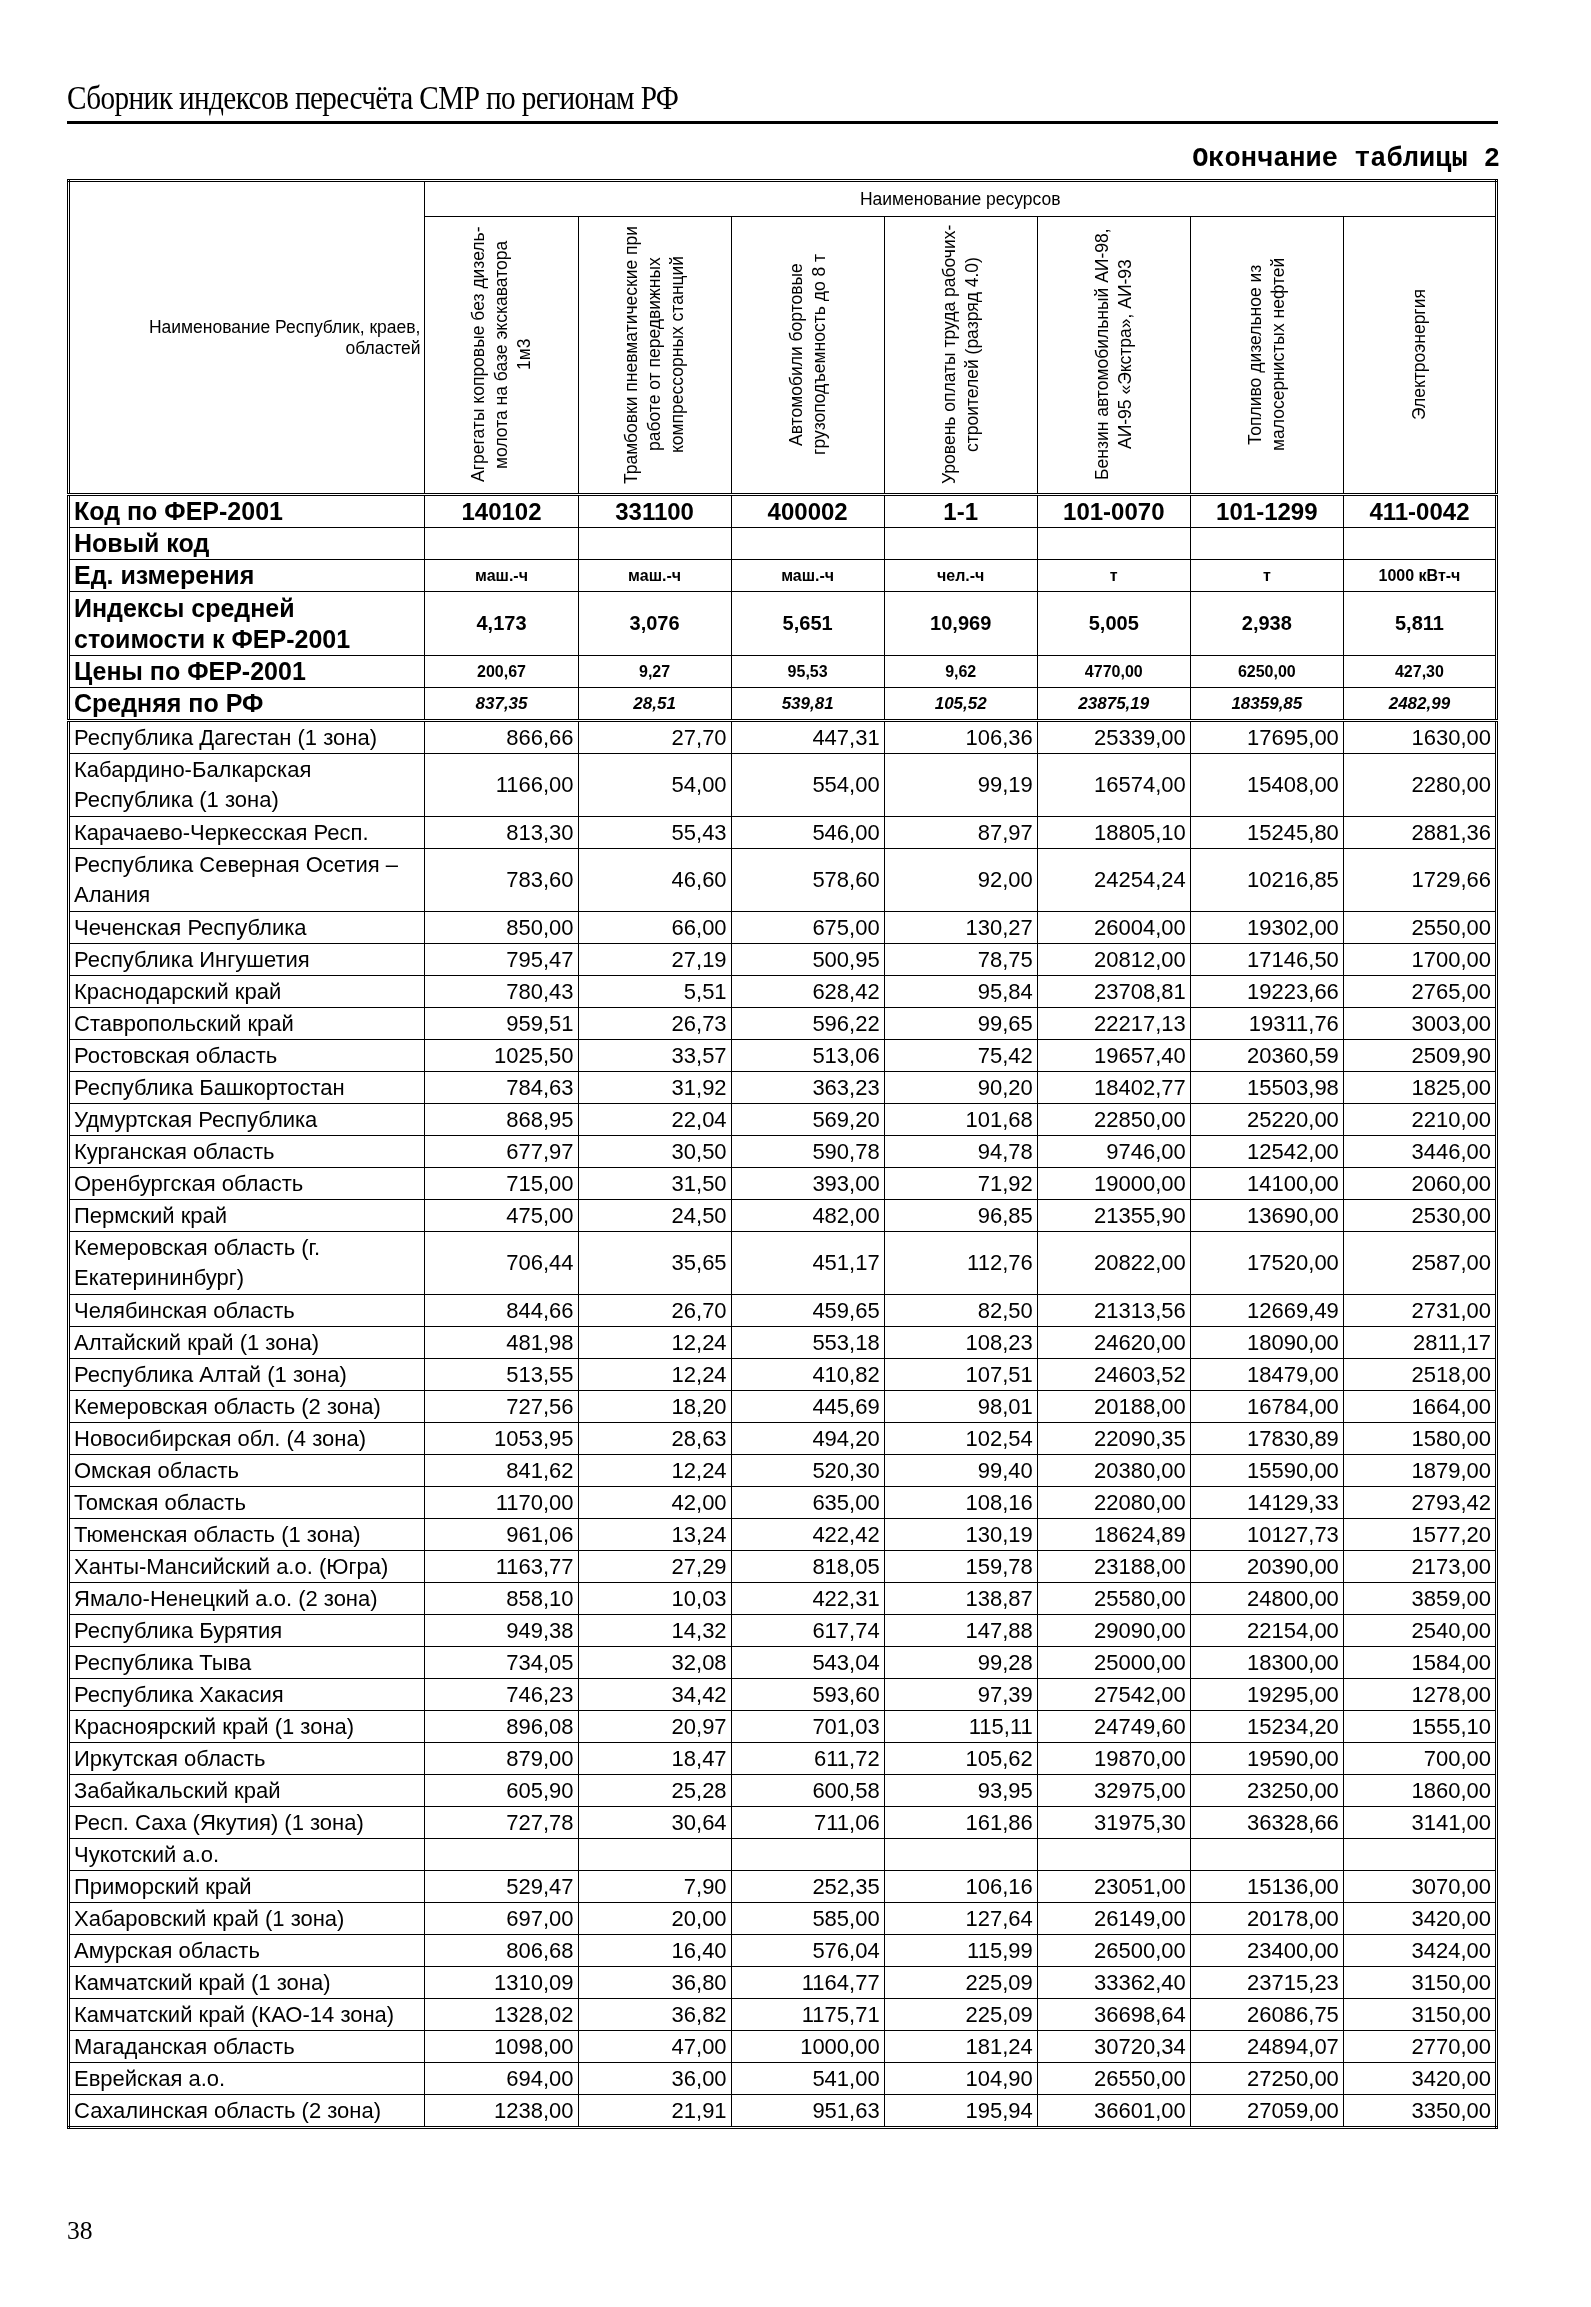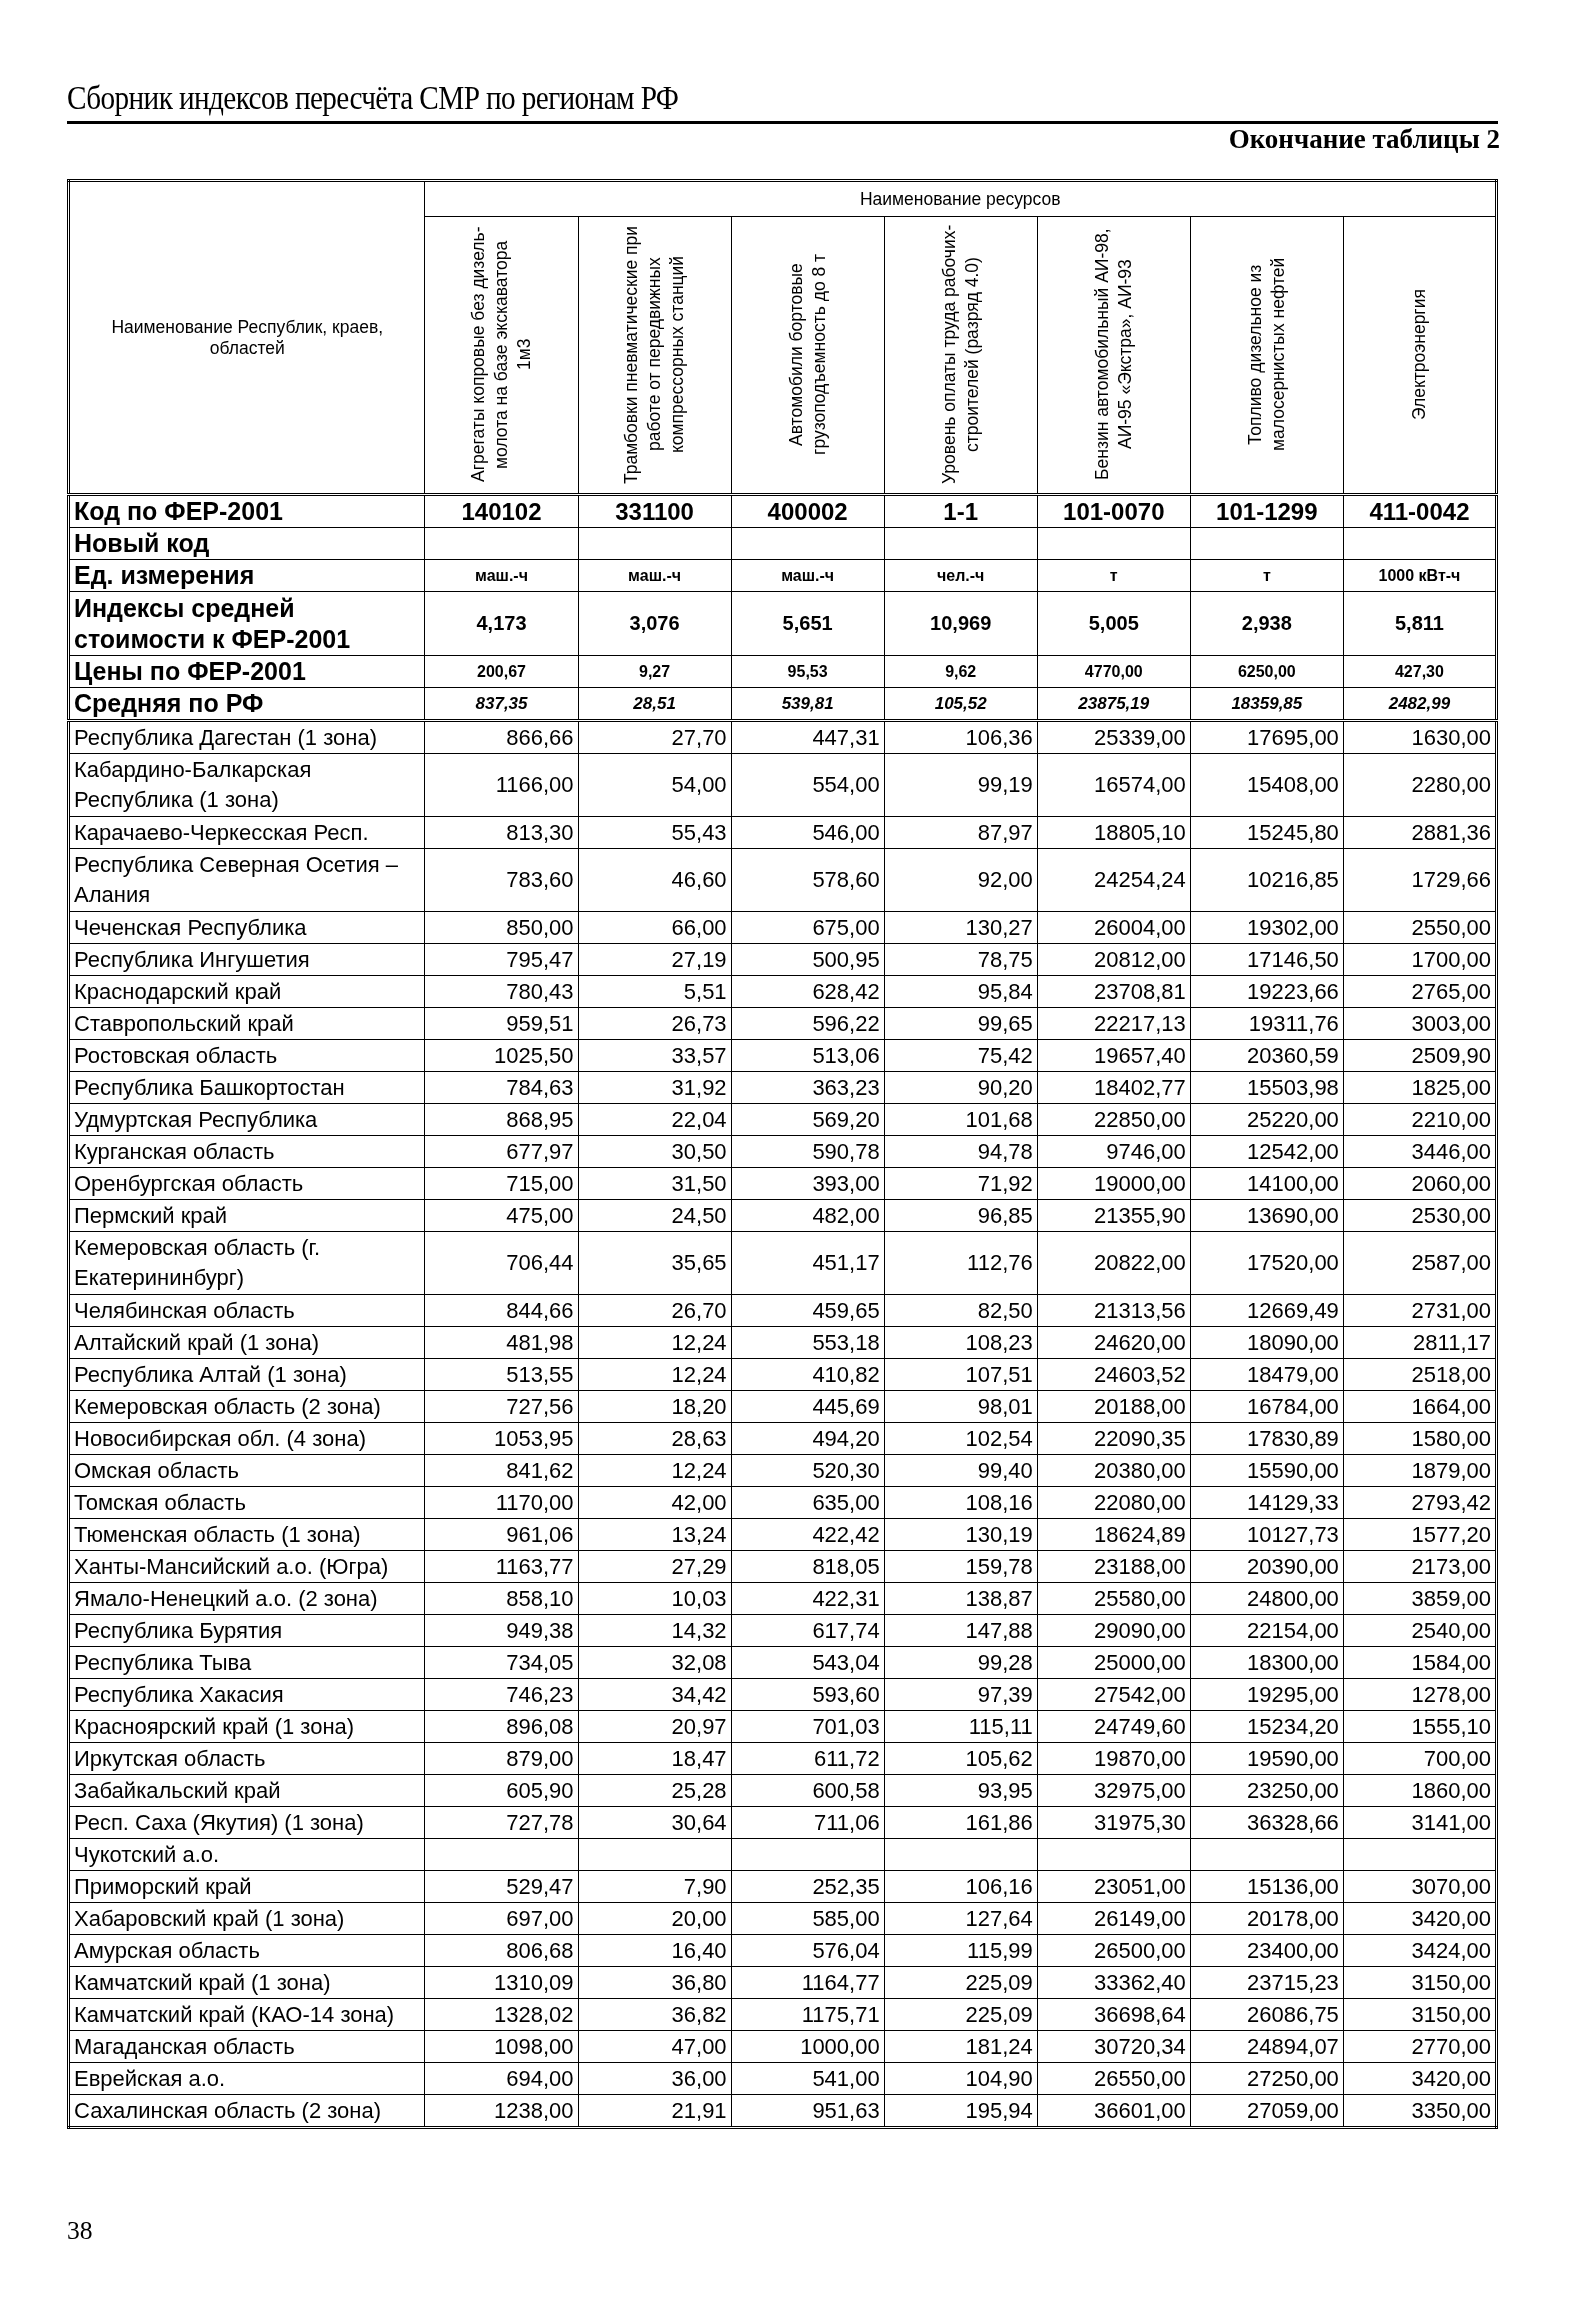--- a/index.html
+++ b/index.html
@@ -4,39 +4,39 @@
 <style>
   html, body { margin:0; padding:0; background:#fff; }
   body { width:1592px; height:2307px; position:relative; overflow:hidden; color:#000; }
   .running-head {
     position:absolute; left:67px; top:79px;
     font-family:"Liberation Serif", serif; font-size:34px; letter-spacing:-0.7px;
     transform:scaleX(0.86); transform-origin:left top;
   }
   .head-rule { position:absolute; left:67px; top:121px; width:1431px; height:2.7px; background:#000; }
   .table-caption {
-    position:absolute; right:92px; top:124px;
-    font-family:Liberation Serif, serif; font-weight:bold; font-size:27px;
+    position:absolute; right:92px; top:144px;
+    font-family:Liberation Mono, monospace; font-weight:bold; font-size:27px;
   }
   .page-number {
     position:absolute; left:67px; top:2216px;
     font-family:"Liberation Serif", serif; font-size:25.6px;
   }
   table.main {
     position:absolute; left:67px; top:179px; width:1431px;
     border-collapse:collapse; table-layout:fixed;
     font-family:"Liberation Sans", sans-serif;
     border:3.4px double #000;
   }
   table.main td, table.main th { border:1.3px solid #000; padding:0 4px; }
   .col-name { width:354px; }
   .col-data { width:152px; }
   th { font-weight:normal; }
   .hdr-group { height:34px; font-size:17.5px; text-align:center; }
-  .hdr-name { font-size:17.5px; text-align:center; vertical-align:middle; }
+  .hdr-name { font-size:17.5px; text-align:right; vertical-align:middle; }
   .hdr-rot { height:276px; vertical-align:middle; text-align:center; padding:0; }
   .rot {
     display:inline-block; writing-mode:vertical-rl; transform:rotate(180deg);
     font-size:17.5px; line-height:23px; text-align:center; max-height:263px; white-space:normal;
   }
   tr.meta td { font-weight:bold; font-size:24px; height:31px; }
   tr.meta td.lbl { text-align:left; font-size:25px; line-height:31px; }
   tr.meta td.val { text-align:center; }
   tr.meta.tall td { height:63px; }
   tr.meta.tall td.val { font-size:20px; }

